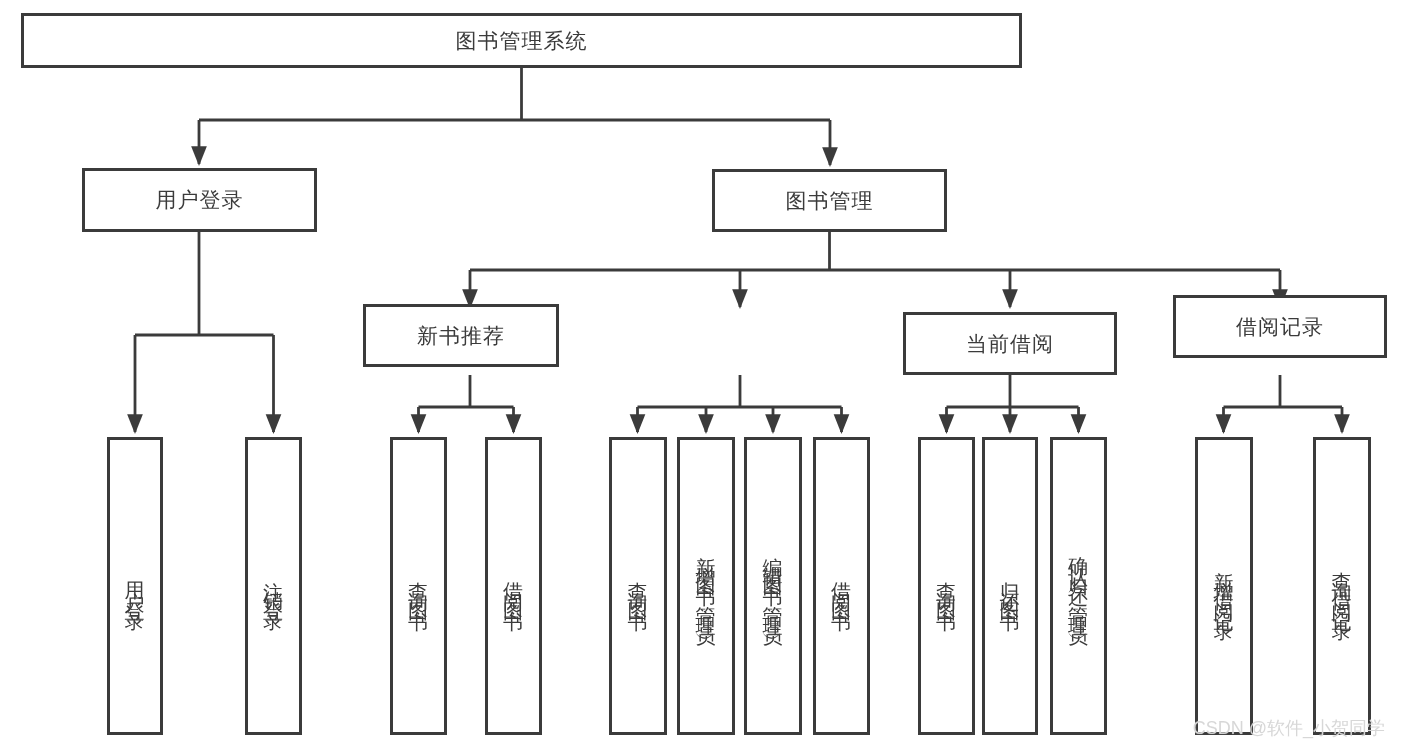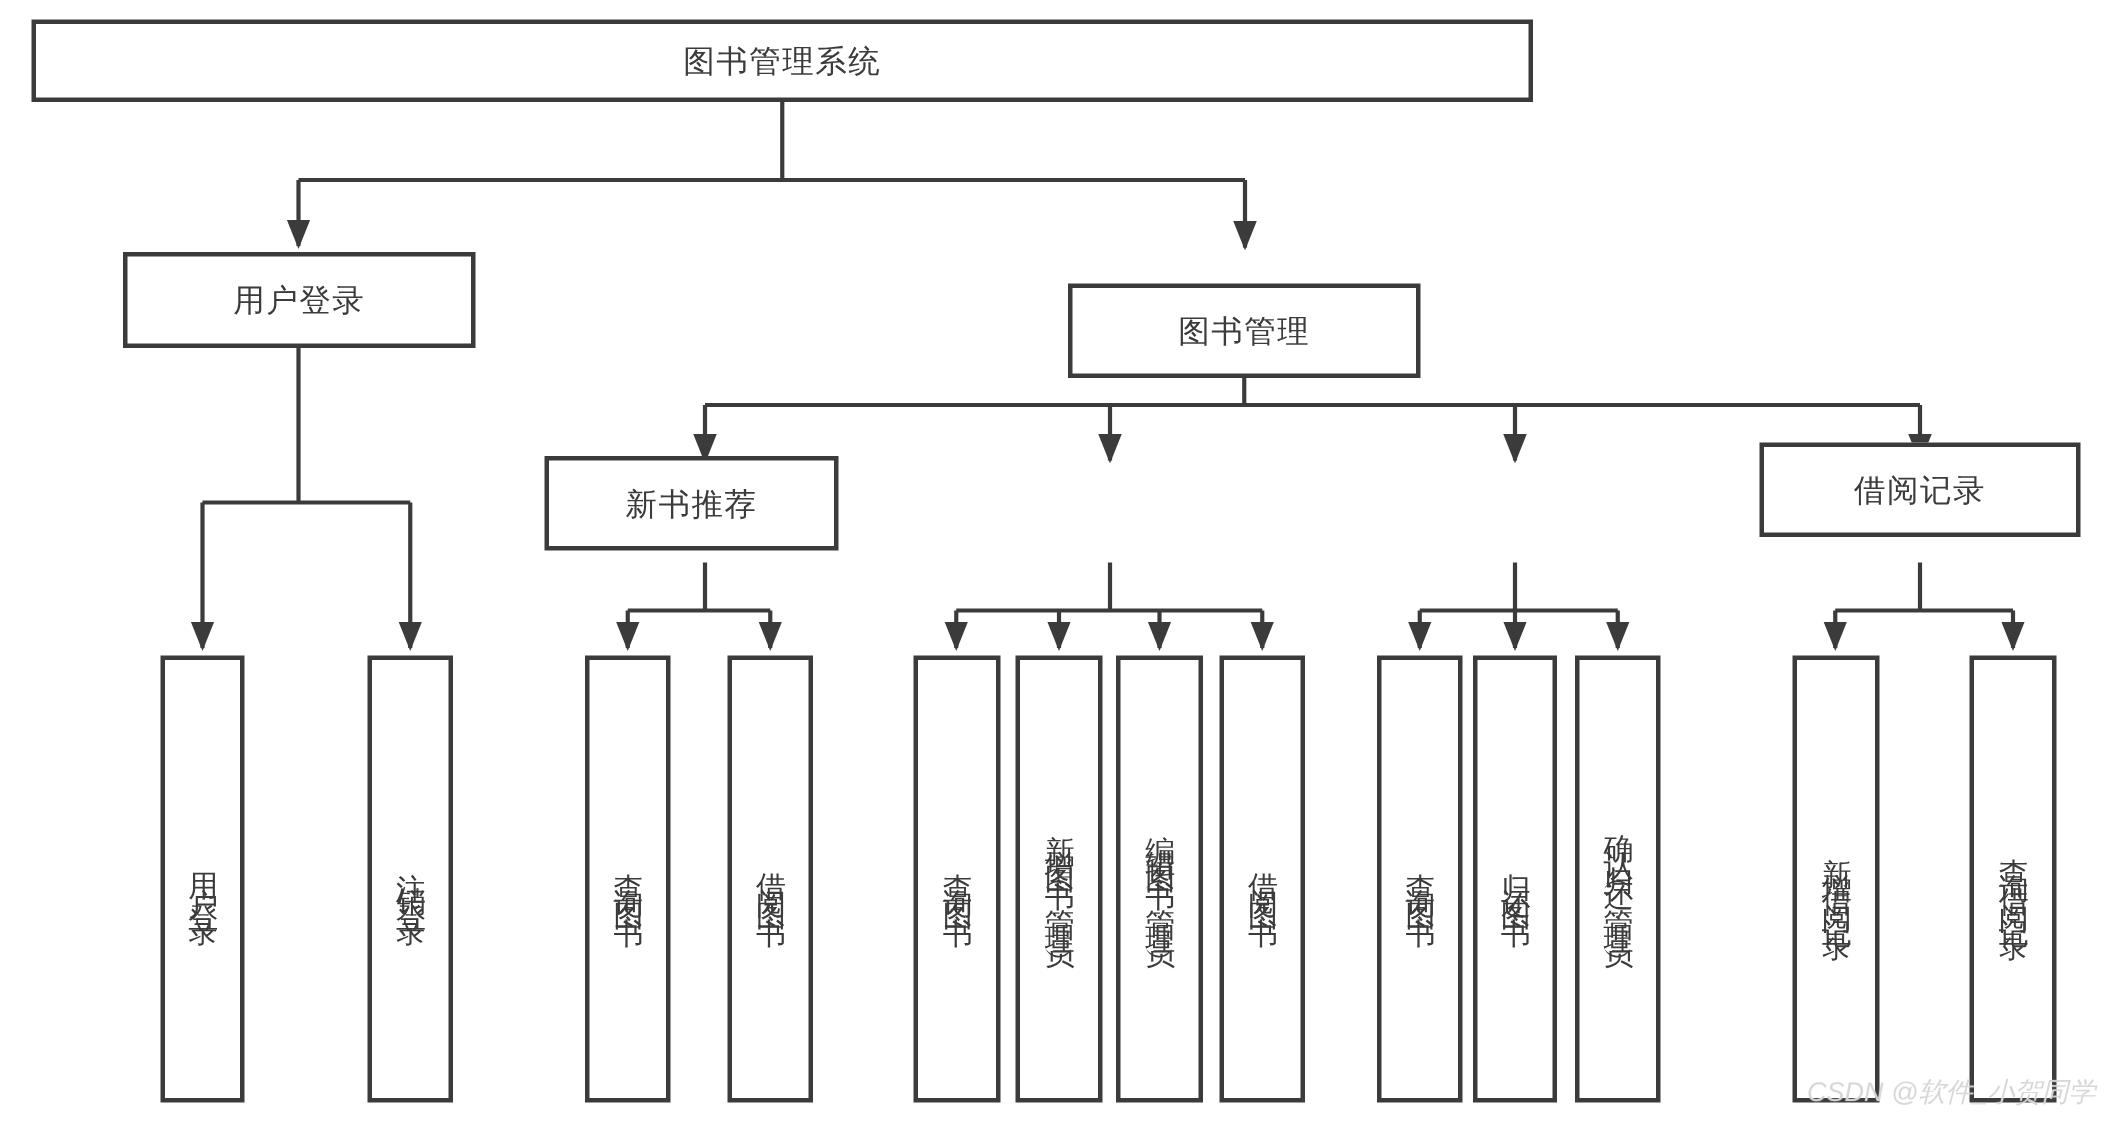--- a/index.html
+++ b/index.html
@@ -38,50 +38,49 @@
     writing-mode: vertical-rl;
     text-orientation: mixed;
     font-size: 20px;
     letter-spacing: 10px;
     line-height: 1;
   }
   .vbox span { display: block; }
   
   #n-root            { left: 21px;   top: 13px;  width: 1001px; height: 55px; }
   #n-user-login      { left: 82px;   top: 168px; width: 235px;  height: 64px; }
-  #n-book-mgmt       { left: 712px;  top: 169px; width: 235px;  height: 63px; margin-top: 20px; }
+  #n-book-mgmt       { left: 712px;  top: 169px; width: 235px;  height: 63px; }
   #n-new-book-rec    { left: 363px;  top: 304px; width: 196px;  height: 63px; }
   #n-book-borrow     { left: 633px;  top: 312px; width: 214px;  height: 63px; }
   #n-current-borrow  { left: 903px;  top: 312px; width: 214px;  height: 63px; }
   #n-borrow-records  { left: 1173px; top: 295px; width: 214px;  height: 63px; }
   
   #l-user-login      { left: 107px;  width: 56px; }
   #l-logout          { left: 245px;  width: 57px; }
   #l-query-books-a   { left: 390px;  width: 57px; }
   #l-borrow-books-a  { left: 485px;  width: 57px; }
   #l-query-books-b   { left: 609px;  width: 58px; }
   #l-add-book        { left: 677px;  width: 58px; }
   #l-edit-book       { left: 744px;  width: 58px; }
   #l-borrow-books-b  { left: 813px;  width: 57px; }
   #l-query-books-c   { left: 918px;  width: 57px; }
   #l-return-book     { left: 982px;  width: 56px; }
   #l-confirm-return  { left: 1050px; width: 57px; }
   #l-add-record      { left: 1195px; width: 58px; }
   #l-query-record    { left: 1313px; width: 58px; }
   #watermark {
     position: absolute;
-    right: 8px;
+    right: 20px;
     top: 716px;
     font-size: 18px;
     color: rgba(213, 213, 213, 0.95);
     text-shadow: 0 0 1px rgba(255,255,255,0.6);
     white-space: nowrap;
     z-index: 5;
     pointer-events: none;
-    font-style: italic;
   }
 </style>
 </head>
 <body>
 
 <div id="canvas">
 
   <svg id="connectors" viewBox="0 0 1405 747" xmlns="http://www.w3.org/2000/svg">
     <defs>
       <marker id="arrow" viewBox="0 0 10 10" refX="9" refY="5" markerWidth="7" markerHeight="7" orient="auto">
@@ -139,20 +138,23 @@
   <div id="n-user-login" class="node hbox">
     <span>用户登录</span>
   </div>
   <div id="n-book-mgmt" class="node hbox">
     <span>图书管理</span>
   </div>
 
   <div id="n-new-book-rec" class="node hbox">
     <span>新书推荐</span>
   </div>
+  <div id="n-current-borrow" class="node hbox">
+    <span>当前借阅</span>
+  </div>
   <div id="n-borrow-records" class="node hbox">
     <span>借阅记录</span>
   </div>
 
   <div id="l-user-login" class="node vbox">
     <span>用户登录</span>
   </div>
   <div id="l-logout" class="node vbox">
     <span>注销登录</span>
   </div>

